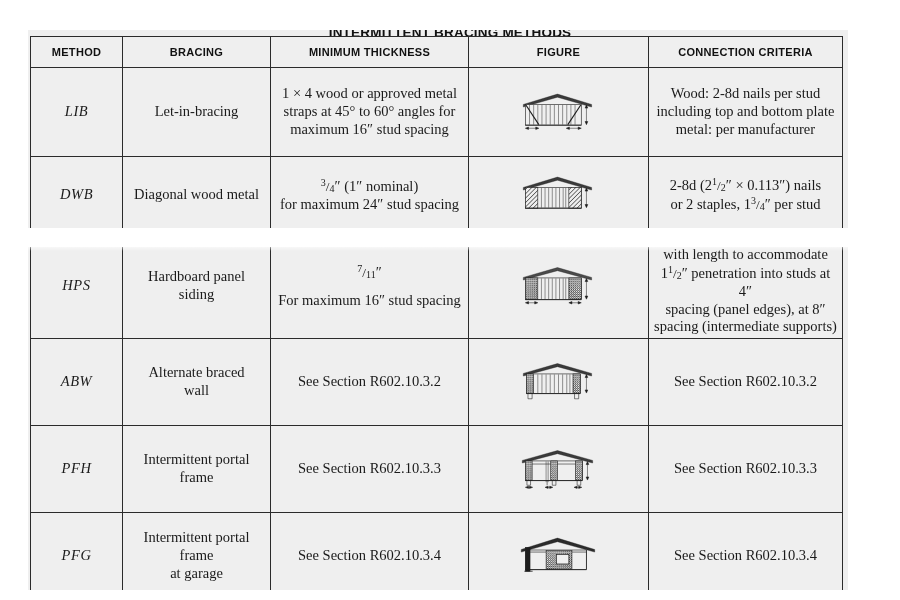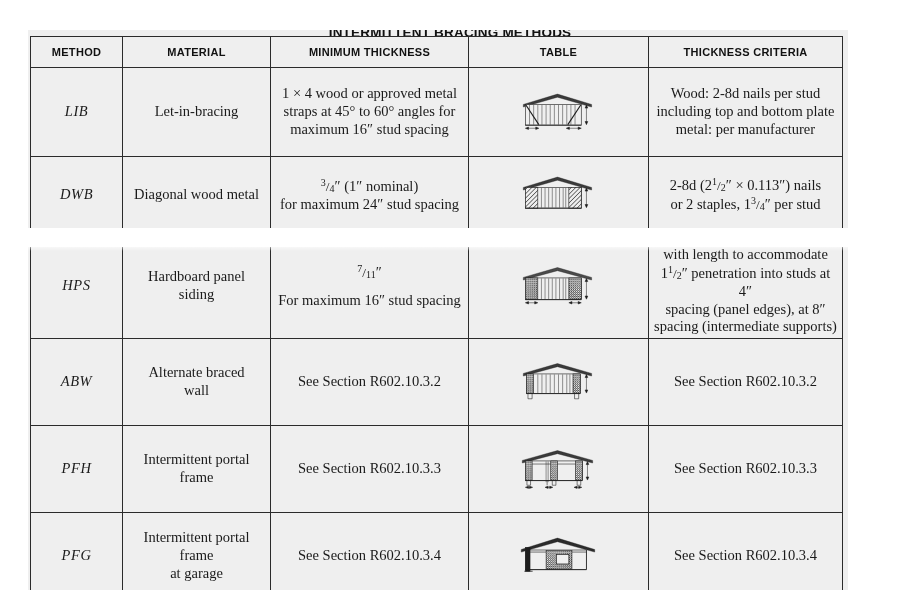--- a/index.html
+++ b/index.html
@@ -165,24 +165,24 @@
     <colgroup>
       <col class="c-method">
         <col class="c-material">
         <col class="c-thick">
         <col class="c-figure">
         <col class="c-conn">
     </colgroup>
     <thead>
       <tr>
         <th>METHOD</th>
-        <th>MATERIAL</th>
+        <th>BRACING</th>
         <th>MINIMUM THICKNESS</th>
-        <th>TABLE</th>
-        <th>THICKNESS CRITERIA</th>
+        <th>FIGURE</th>
+        <th>CONNECTION CRITERIA</th>
       </tr>
     </thead>
     <tbody>
 
       <tr class="row-lib">
         <td class="cell-method">LIB</td>
         <td>Let-in-bracing</td>
         <td class="cell-thick">
           1 × 4 wood or approved metal<br>straps at 45° to 60° angles for<br>maximum 16″ stud spacing
         </td>

